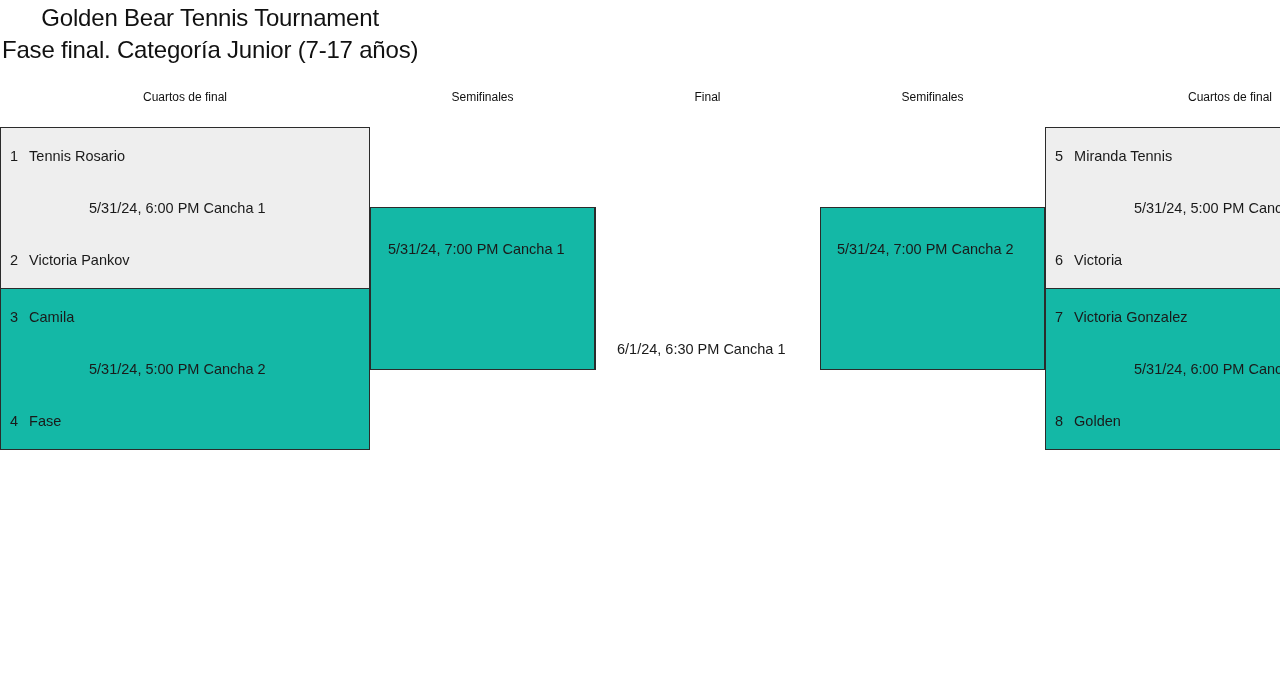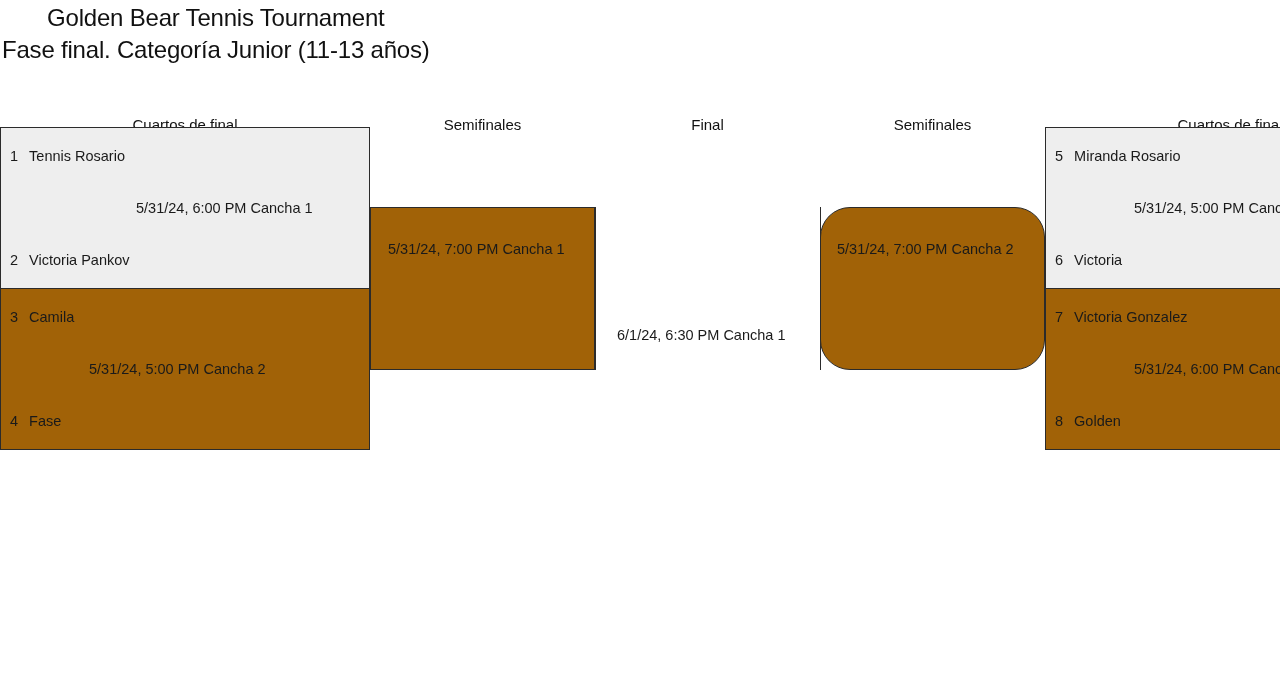--- a/index.html
+++ b/index.html
@@ -65,31 +65,31 @@
   
   #bracket {
     position: absolute;
     left: 0;
     top: 90px;
     width: 1280px;
     height: 400px;
   }
   .round-header {
     position: absolute;
-    font-size: 15px;
+    font-size: 12px;
     color: #111111;
     white-space: nowrap;
     text-align: center;
-    top: 26px;
+    top: 0;
   }
   .match-box {
     position: absolute;
     box-sizing: border-box;
     border: 1px solid #2b2b2b;
-    background: #a16207;
+    background: #14b8a6;
   }
   .match-box.shaded {
     background: #eeeeee;
   }
   .seed-row {
     position: absolute;
     font-size: 14.5px;
     color: #1a1a1a;
     white-space: nowrap;
     display: flex;
@@ -114,40 +114,40 @@
   }
   .conn-v { width: 1px; }
 </style>
 </head>
 <body>
 
 <div id="page-header">
 
   <div id="title-block">
     <span class="tline">Golden Bear Tennis Tournament</span>
-    <span class="tline">Fase final. Categoría Junior (11-13 años)</span>
+    <span class="tline">Fase final. Categoría Junior (7-17 años)</span>
   </div>
 
 
 </div>
 
 <div id="bracket">
 
   <div class="round-header" style="left:0px; width:370px;">Cuartos de final</div>
   <div class="round-header" style="left:370px; width:225px;">Semifinales</div>
   <div class="round-header" style="left:595px; width:225px;text-align:center;">Final</div>
   <div class="round-header" style="left:820px; width:225px;">Semifinales</div>
   <div class="round-header" style="left:1045px; width:370px;">Cuartos de final</div>
 
   <div class="match-box shaded" style="left:0px; top:37px; width:370px; height:162px;">
     <div class="seed-row slot-top">
       <span class="seed-num">1</span>
       <span>Tennis Rosario</span>
     </div>
-    <div class="match-time" style="left:88px; top:72px;margin-left:47px;">5/31/24, 6:00 PM Cancha 1</div>
+    <div class="match-time" style="left:88px; top:72px;">5/31/24, 6:00 PM Cancha 1</div>
     <div class="seed-row slot-bottom">
       <span class="seed-num">2</span>
       <span>Victoria Pankov</span>
     </div>
   </div>
 
   <div class="match-box" style="left:0px; top:198px; width:370px; height:162px;">
     <div class="seed-row slot-top">
       <span class="seed-num">3</span>
       <span>Camila</span>
@@ -158,30 +158,30 @@
       <span>Fase</span>
     </div>
   </div>
 
   <div class="match-box" style="left:370px; top:117px; width:225px; height:163px;">
     <div class="match-time" style="left:17px; top:33px;">5/31/24, 7:00 PM Cancha 1</div>
   </div>
 
   <div class="connector conn-v" style="left:595px; top:117px; width:1px; height:163px;"></div>
   <div class="connector conn-v" style="left:820px; top:117px; width:1px; height:163px;"></div>
-  <div class="match-time" style="left:617px; top:237px;">6/1/24, 6:30 PM Cancha 1</div>
-
-  <div class="match-box" style="left:820px; top:117px; width:225px; height:163px;border-radius:30px;">
+  <div class="match-time" style="left:617px; top:251px;">6/1/24, 6:30 PM Cancha 1</div>
+
+  <div class="match-box" style="left:820px; top:117px; width:225px; height:163px;">
     <div class="match-time" style="left:16px; top:33px;">5/31/24, 7:00 PM Cancha 2</div>
   </div>
 
   <div class="match-box shaded" style="left:1045px; top:37px; width:370px; height:162px;">
     <div class="seed-row slot-top">
       <span class="seed-num">5</span>
-      <span>Miranda Rosario</span>
+      <span>Miranda Tennis</span>
     </div>
     <div class="match-time" style="left:88px; top:72px;">5/31/24, 5:00 PM Cancha 1</div>
     <div class="seed-row slot-bottom">
       <span class="seed-num">6</span>
       <span>Victoria</span>
     </div>
   </div>
 
   <div class="match-box" style="left:1045px; top:198px; width:370px; height:162px;">
     <div class="seed-row slot-top">

